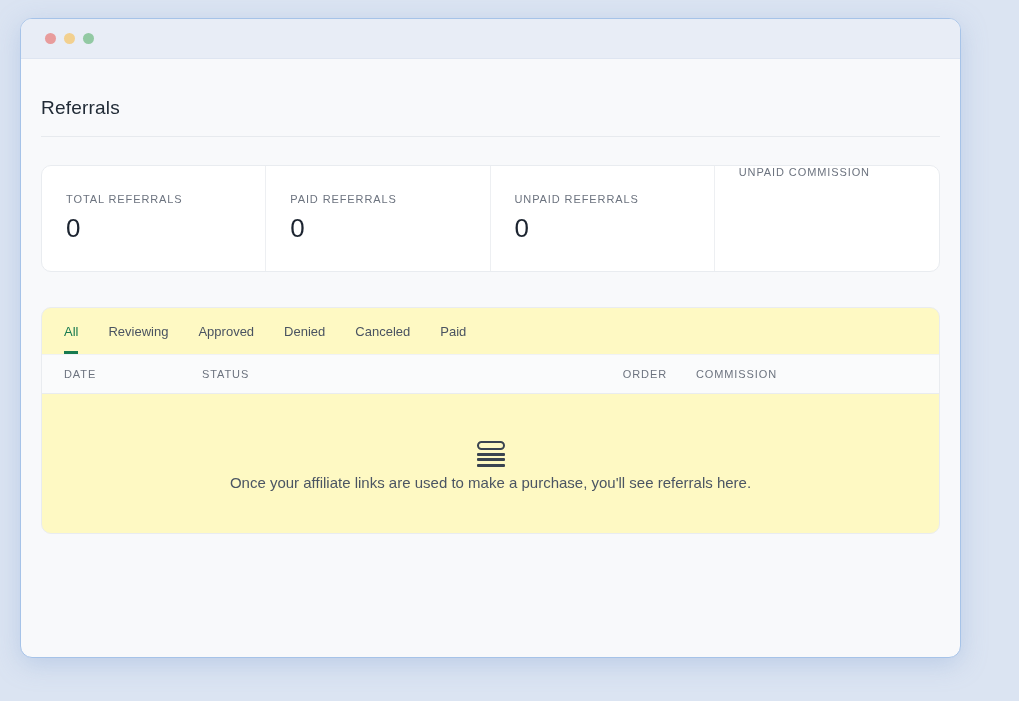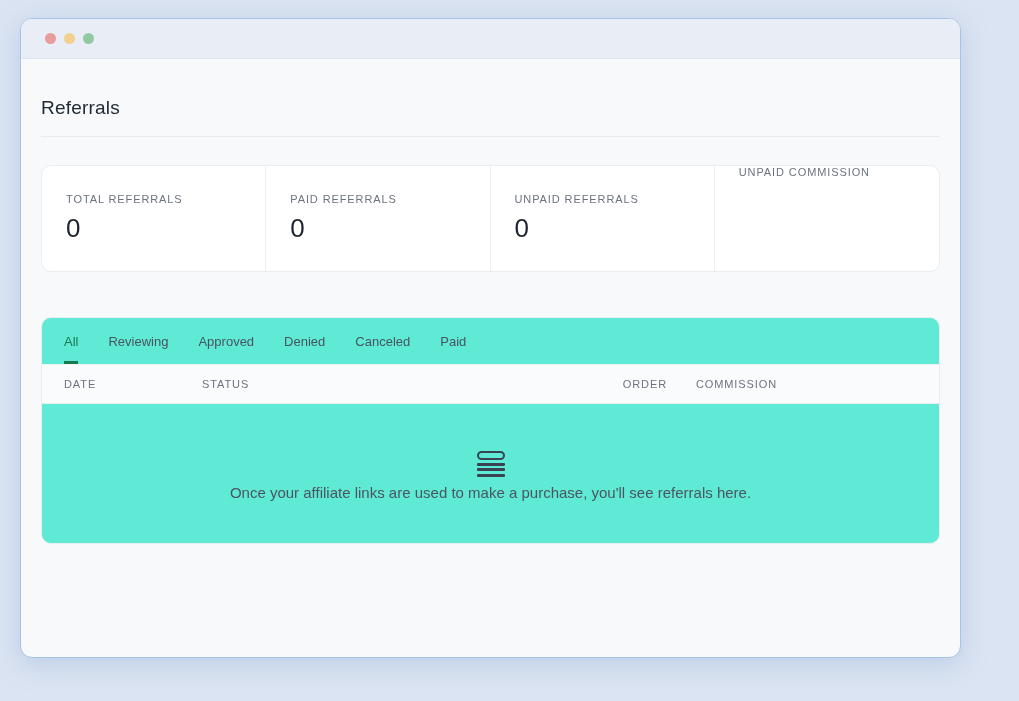--- a/index.html
+++ b/index.html
@@ -79,22 +79,22 @@
   }
   .stat-value {
     margin-top: 8px;
     font-size: 26px;
     font-weight: 500;
     color: #1c2430;
   }
 
   
   .referrals-card {
-    margin-top: 45px;
-    background: #5eead4;
+    margin-top: 35px;
+    background: #fef9c3;
     border: 1px solid #e9ecf0;
     border-radius: 10px;
     overflow: hidden;
   }
   .tabs-row {
     display: flex;
     align-items: stretch;
     height: 46px;
     padding: 0 22px;
     gap: 30px;

